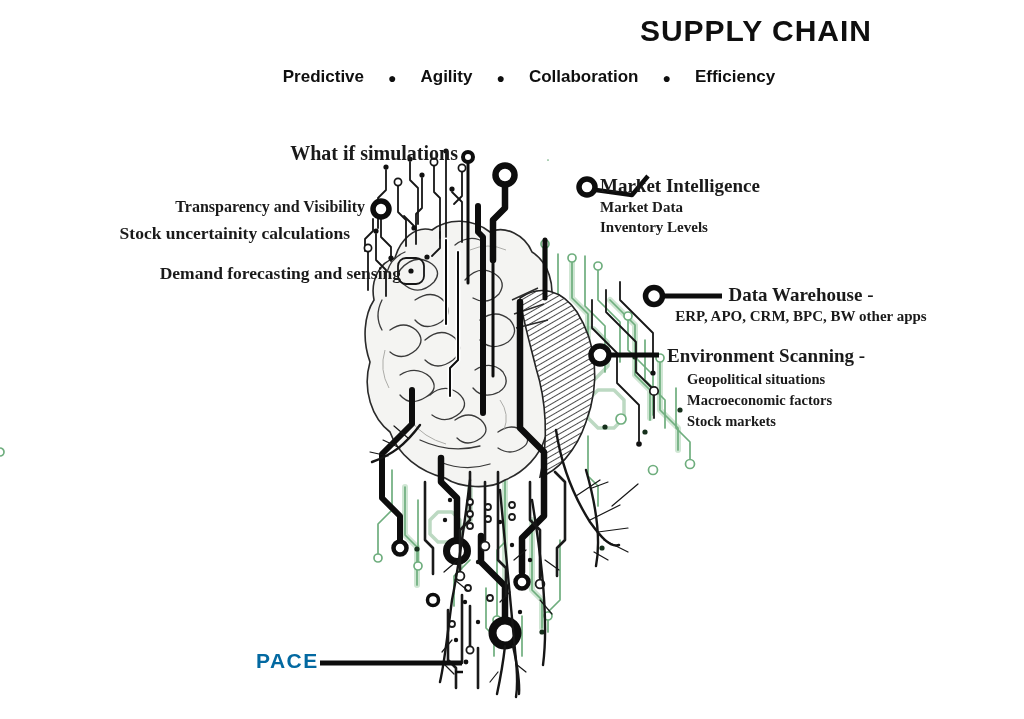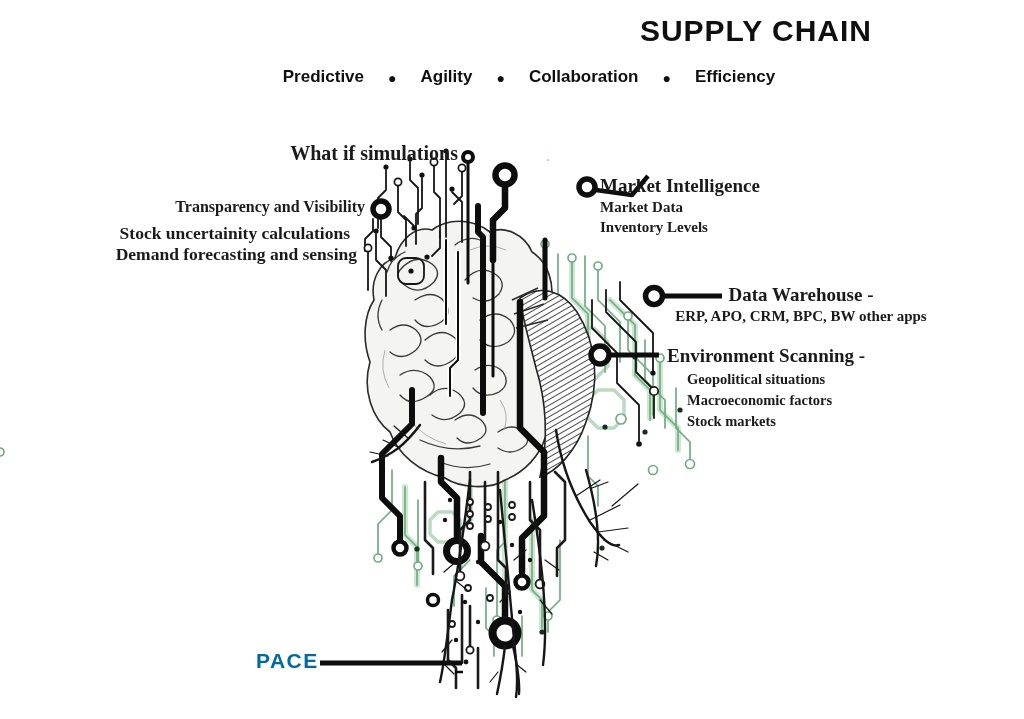--- a/index.html
+++ b/index.html
@@ -15,21 +15,21 @@
     position:absolute;left:0;top:67px;width:1024px;display:flex;justify-content:center;
     align-items:center;gap:24px;font-size:17px;font-weight:bold;color:#0f0f0f;
     transform:translateX(17px);
   }
   .subtitle .bullet{font-size:14px;line-height:1;position:relative;top:1px;}
   .serif{font-family:"Liberation Serif",serif;font-weight:bold;color:#1a1a1a;}
   .llabel{position:absolute;left:0;text-align:right;white-space:nowrap;}
   .l-whatif{top:142px;width:458px;font-size:20px;}
   .l-transparency{top:198px;width:365px;font-size:16px;}
   .l-risk{top:223px;width:350px;font-size:17.5px;}
-  .l-demand{top:244px;width:357px;font-size:17.5px;}
+  .l-demand{top:263px;width:357px;font-size:17.5px;padding-left:44px;}
   .l-realtime{top:286px;width:355px;font-size:15.5px;}
   .rgroup{position:absolute;white-space:nowrap;}
   .rg-market{left:600px;top:175px;width:217px;text-align:left;}
   .rg-market .rg-title{font-size:19px;}
   .rg-market .rg-item{font-size:15px;line-height:20px;}
   .rg-dw{left:668px;top:284px;width:266px;text-align:center;}
   .rg-dw .rg-title{font-size:19px;}
   .rg-dw .rg-item{font-size:15px;line-height:21px;}
   .rg-env{left:667px;top:345px;text-align:left;}
   .rg-env .rg-title{font-size:19px;}

